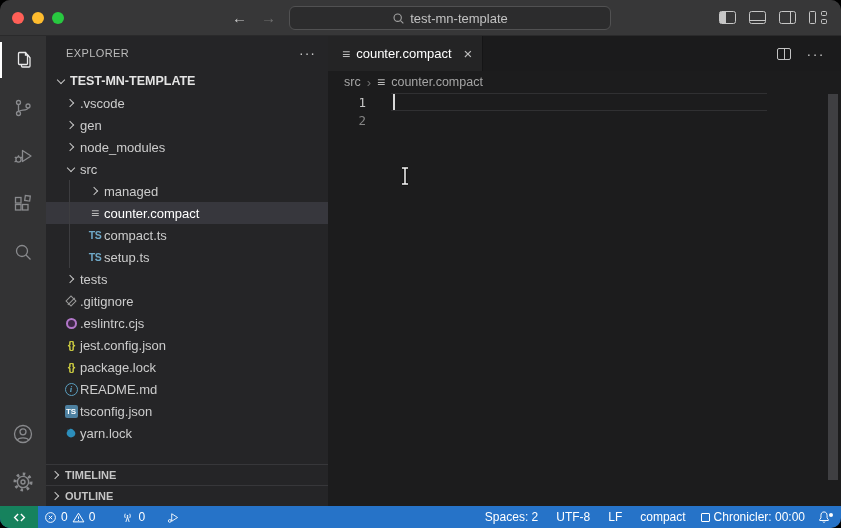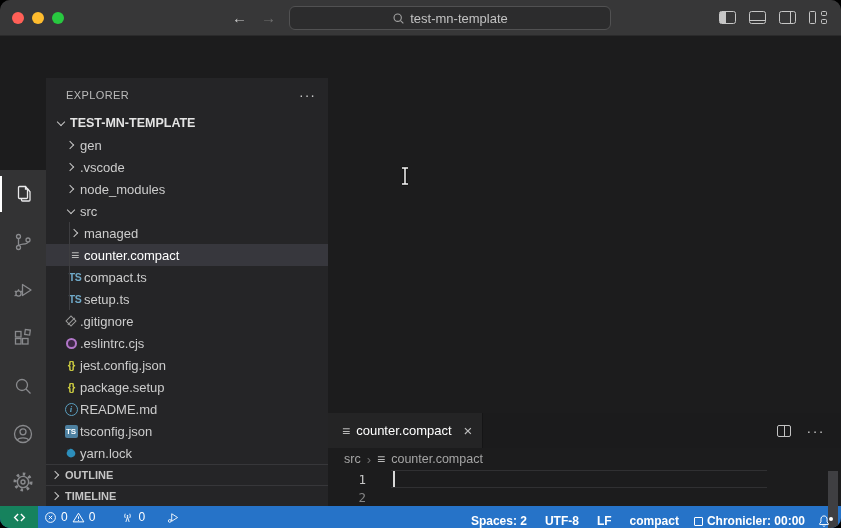--- a/index.html
+++ b/index.html
@@ -26,42 +26,42 @@
   .lc-left-fill::before { content:''; position:absolute; left:0; top:0; width:6px; height:100%; background:#c6c6c6; }
   .lc-bottom::before { content:''; position:absolute; left:0; bottom:2px; width:100%; height:1.4px; background:#c6c6c6; }
   .lc-right::before { content:''; position:absolute; right:4px; top:0; width:1.4px; height:100%; background:#c6c6c6; }
   .lc-custom { border:none; width:18px; height:14px; }
   .lc-custom i { position:absolute; border:1.3px solid #c6c6c6; border-radius:1.5px; }
   .lc-custom .a { left:0; top:0; width:7px; height:13px; }
   .lc-custom .b { right:0; top:0; width:6px; height:5px; }
   .lc-custom .c { right:0; bottom:1px; width:6px; height:5px; }
 
   
-  .main { flex:1; display:flex; min-height:0;align-items:flex-end; }
+  .main { flex:1; display:flex; min-height:0; }
 
   
   .activitybar { width:46px; flex:0 0 46px; background:#333334; display:flex; flex-direction:column; align-items:center; }
   .ab-item { width:46px; height:48px; display:flex; align-items:center; justify-content:center; position:relative; cursor:pointer; }
   .ab-item svg { width:24px; height:24px; stroke:#898a8d; fill:none; stroke-width:1.3; }
   .ab-item.active svg { stroke:#e9e9ea; }
   .ab-item.active::before { content:''; position:absolute; left:0; top:6px; bottom:6px; width:2px; background:#fff; }
   .ab-spacer { flex:1; }
 
   
   .sidebar { width:282px; flex:0 0 282px; background:#252527; display:flex; flex-direction:column; position:relative; }
   .sb-header { height:34px; display:flex; align-items:center; justify-content:space-between;
                padding:0 12px 0 20px; color:#bbbbbb; font-size:11px; letter-spacing:.4px; }
   .sb-more { color:#c6c6c6; font-size:14px; letter-spacing:1px; cursor:pointer; }
   .tree { position:relative; flex:1; overflow:hidden; }
   .row { height:22px; display:flex; align-items:center; color:#cccccc; font-size:13px; cursor:pointer; white-space:nowrap; }
   .row.selected { background:#37373d; color:#ffffff; }
   .row .slot { width:18px; flex:0 0 18px; display:flex; align-items:center; justify-content:center; }
   .row.lvl0 { padding-left:6px; font-weight:bold; color:#e4e4e4; font-size:12.5px; }
   .row.lvl1 { padding-left:16px; }
-  .row.lvl2 { padding-left:20px; }
+  .row.lvl2 { padding-left:40px; }
   .twistie { width:6px; height:6px; border-right:1.4px solid #c5c5c5; border-bottom:1.4px solid #c5c5c5; }
   .twistie.right { transform:rotate(-45deg); margin-left:-2px; }
   .twistie.down  { transform:rotate(45deg); margin-top:-3px; }
   .indent-guide { position:absolute; left:23px; width:1px; background:#3d3d40; }
 
   .fi { display:inline-flex; align-items:center; justify-content:center; font-size:11px; }
   .fi.ts-letters { color:#6fa8c7; font-weight:bold; font-size:10.5px; letter-spacing:-.4px; }
   .fi.ts-box { width:13px; height:13px; background:#4d80a0; color:#fff; font-weight:bold; font-size:8px; border-radius:2px; }
   .fi.json { color:#cbcb41; font-weight:bold; font-size:11px; letter-spacing:-1px; }
   .fi.eslint { width:11px; height:11px; border:2.2px solid #b277c9; border-radius:50%; background:#3c2745; }
@@ -94,21 +94,21 @@
   .codeline.cur .gutter { color:#c6c6c6; }
   .cur-strip { position:absolute; left:63px; top:0; width:376px; height:18px;
                border-top:1px solid #303032; border-bottom:1px solid #303032; }
   .caret { position:absolute; left:65px; top:1px; width:1.6px; height:16px; background:#d7d7d7; }
   .vscroll { position:absolute; right:3px; top:1px; width:10px; height:386px; background:#3f3f42; }
 
   
   .statusbar { height:22px; flex:0 0 22px; display:flex; align-items:stretch;
                color:#fff; font-size:12px; }
   .sb-left { display:flex; align-items:stretch; flex:1; }
-  .sb-right { display:flex; align-items:flex-end;font-weight:bold; }
+  .sb-right { display:flex; align-items:center; }
   .st-item { display:flex; align-items:center; gap:4px; padding:0 6px; cursor:pointer; white-space:nowrap; }
   .st-item svg { width:13px; height:13px; }
   .remote-seg { width:38px; display:flex; align-items:center; justify-content:center; cursor:pointer; }
   .chronicler-box { width:9px; height:9px; border:1.3px solid #fff; border-radius:1px; }
   .bell-wrap { position:relative; display:flex; align-items:center; padding:0 10px 0 6px; cursor:pointer; }
   .bell-dot { position:absolute; top:3px; right:8px; width:4px; height:4px; border-radius:50%; background:#fff; }
 
   
   .mouse-ibeam { position:absolute; left:399px; top:166px; z-index:50; color:#f4f4f4;
                  font-family:"DejaVu Sans Mono", monospace; pointer-events:none; }
@@ -213,63 +213,69 @@
           <div class="row lvl0">
             <span class="slot">
               <span class="twistie down"></span>
             </span>
             <span>TEST-MN-TEMPLATE</span>
           </div>
           <div class="row lvl1">
             <span class="slot">
               <span class="twistie right"></span>
             </span>
+            <span>.vscode</span>
+          </div>
+          <div class="row lvl1">
+            <span class="slot">
+              <span class="twistie right"></span>
+            </span>
             <span>gen</span>
           </div>
           <div class="row lvl1">
             <span class="slot">
               <span class="twistie right"></span>
             </span>
-            <span>.vscode</span>
-          </div>
-          <div class="row lvl1">
+            <span>node_modules</span>
+          </div>
+          <div class="row lvl1">
+            <span class="slot">
+              <span class="twistie down"></span>
+            </span>
+            <span>src</span>
+          </div>
+          <div class="row lvl2">
             <span class="slot">
               <span class="twistie right"></span>
             </span>
-            <span>node_modules</span>
-          </div>
-          <div class="row lvl1">
-            <span class="slot">
-              <span class="twistie down"></span>
-            </span>
-            <span>src</span>
+            <span>managed</span>
+          </div>
+          <div class="row lvl2 selected">
+            <span class="slot">
+              <span class="fi listlines">≡</span>
+            </span>
+            <span>counter.compact</span>
           </div>
           <div class="row lvl2">
             <span class="slot">
+              <span class="fi ts-letters">TS</span>
+            </span>
+            <span>compact.ts</span>
+          </div>
+          <div class="row lvl2">
+            <span class="slot">
+              <span class="fi ts-letters">TS</span>
+            </span>
+            <span>setup.ts</span>
+          </div>
+          <div class="row lvl1">
+            <span class="slot">
               <span class="twistie right"></span>
             </span>
-            <span>managed</span>
-          </div>
-          <div class="row lvl2 selected">
-            <span class="slot">
-              <span class="fi listlines">≡</span>
-            </span>
-            <span>counter.compact</span>
-          </div>
-          <div class="row lvl2">
-            <span class="slot">
-              <span class="fi ts-letters">TS</span>
-            </span>
-            <span>compact.ts</span>
-          </div>
-          <div class="row lvl2">
-            <span class="slot">
-              <span class="fi ts-letters">TS</span>
-            </span>
-            <span>setup.ts</span>
+            <span>tests</span>
           </div>
           <div class="row lvl1">
             <span class="slot">
               <span class="fi git"></span>
             </span>
             <span>.gitignore</span>
           </div>
           <div class="row lvl1">
             <span class="slot">
               <span class="fi eslint"></span>
@@ -279,21 +285,21 @@
           <div class="row lvl1">
             <span class="slot">
               <span class="fi json">{}</span>
             </span>
             <span>jest.config.json</span>
           </div>
           <div class="row lvl1">
             <span class="slot">
               <span class="fi json">{}</span>
             </span>
-            <span>package.setup</span>
+            <span>package.lock</span>
           </div>
           <div class="row lvl1">
             <span class="slot">
               <span class="fi readme">i</span>
             </span>
             <span>README.md</span>
           </div>
           <div class="row lvl1">
             <span class="slot">
               <span class="fi ts-box">TS</span>
@@ -307,25 +313,25 @@
                   <path d="M8 3c-1.1 0-2 .6-2.4 1.5C5.1 4.2 4.6 4 4 4c.3.6.2 1.3-.1 1.9C3.3 6.6 3 7.5 3 8.4 3 10.9 5.2 13 8 13c2.8 0 5-1.8 5-4.3 0-1.7-.9-3.1-2.2-3.9C10.4 3.9 9.3 3 8 3z" fill="#2c8ebb"></path>
                 </svg>
               </span>
             </span>
             <span>yarn.lock</span>
           </div>
           <div class="indent-guide" style="top: 110px; height: 88px;"></div>
         </div>
       <div class="sb-section">
         <span class="twistie right"></span>
-        <span>OUTLINE</span>
+        <span>TIMELINE</span>
       </div>
       <div class="sb-section">
         <span class="twistie right"></span>
-        <span>TIMELINE</span>
+        <span>OUTLINE</span>
       </div>
     </div>
 
     <div class="editor">
       <div class="tabbar">
         <div class="tab">
           <span class="fi listlines">≡</span>
           <span>counter.compact</span>
           <span class="close">×</span>
         </div>

